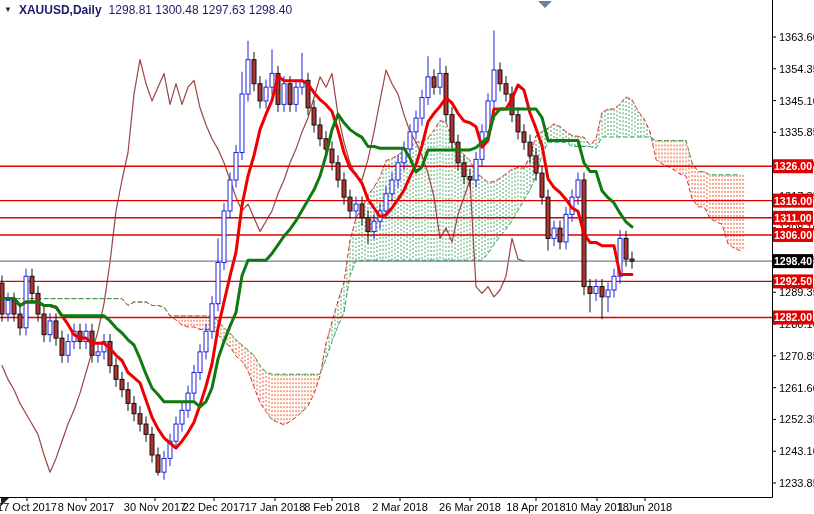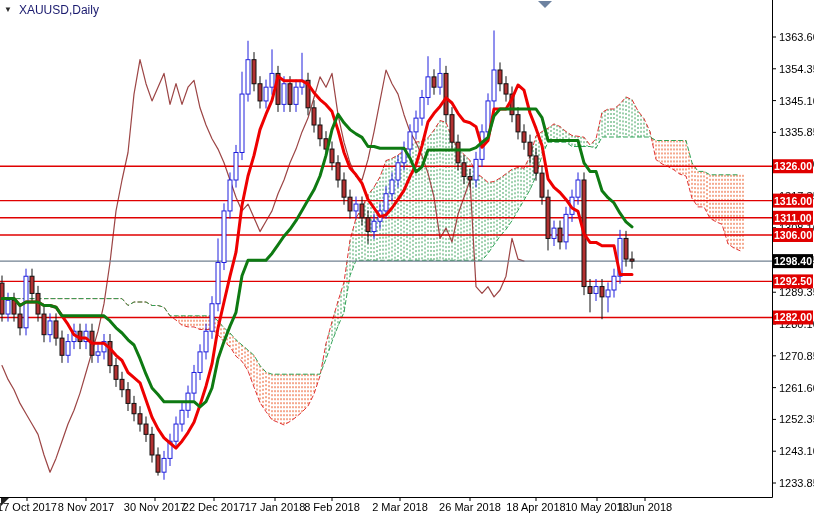--- a/index.html
+++ b/index.html
@@ -2,21 +2,21 @@
 <html><head>
 <meta charset="utf-8">
 <style>
   html,body{margin:0;padding:0;background:#ffffff;}
   .app{position:relative;width:814px;height:514px;background:#fff;overflow:hidden;
        font-family:"Liberation Sans",sans-serif;}
   svg{position:absolute;left:0;top:0;}
   .title{position:absolute;left:4px;top:3px;font-size:12px;color:#1a1a6e;
          display:flex;gap:7px;align-items:center;white-space:nowrap;}
   .title .tri{color:#2b2b2b;font-size:8px;line-height:1;cursor:pointer;}
-  .title .sym{font-weight:normal;}
+  .title .sym{font-weight:bold;}
 </style>
 </head>
 <body>
 
 <div class="app">
   <svg id="chart" width="814" height="514">
       <g>
         <line x1="176" y1="315.7714836223504" x2="176" y2="320.06820809248524" stroke="#ea5420" stroke-width="1" stroke-dasharray="2,2"></line>
         <line x1="179" y1="315.7714836223504" x2="179" y2="322.6462427745662" stroke="#ea5420" stroke-width="1" stroke-dasharray="2,2"></line>
         <line x1="182" y1="315.7714836223504" x2="182" y2="325.2242774566471" stroke="#ea5420" stroke-width="1" stroke-dasharray="2,2"></line>
@@ -515,14 +515,15 @@
         <text x="597" y="511" font-size="11" fill="#000000" text-anchor="middle" font-family="Liberation Sans, sans-serif">10 May 2018</text>
         <line x1="645" y1="498" x2="645" y2="501" stroke="#000" stroke-width="1"></line>
         <text x="645" y="511" font-size="11" fill="#000000" text-anchor="middle" font-family="Liberation Sans, sans-serif">1 Jun 2018</text>
       </g>
       <polygon points="538,1 552,1 545,8" fill="#6d82a0"></polygon>
       <polygon points="1,498 9,498 1,506" fill="#222222"></polygon>
     </svg>
   <div class="title" style="color: rgb(26, 26, 110);">
     <span class="tri">▼</span>
     <span class="sym">XAUUSD,Daily</span>
+    <span class="ohlc">1298.81 1300.48 1297.63 1298.40</span>
   </div>
 </div>
 
 </body></html>

